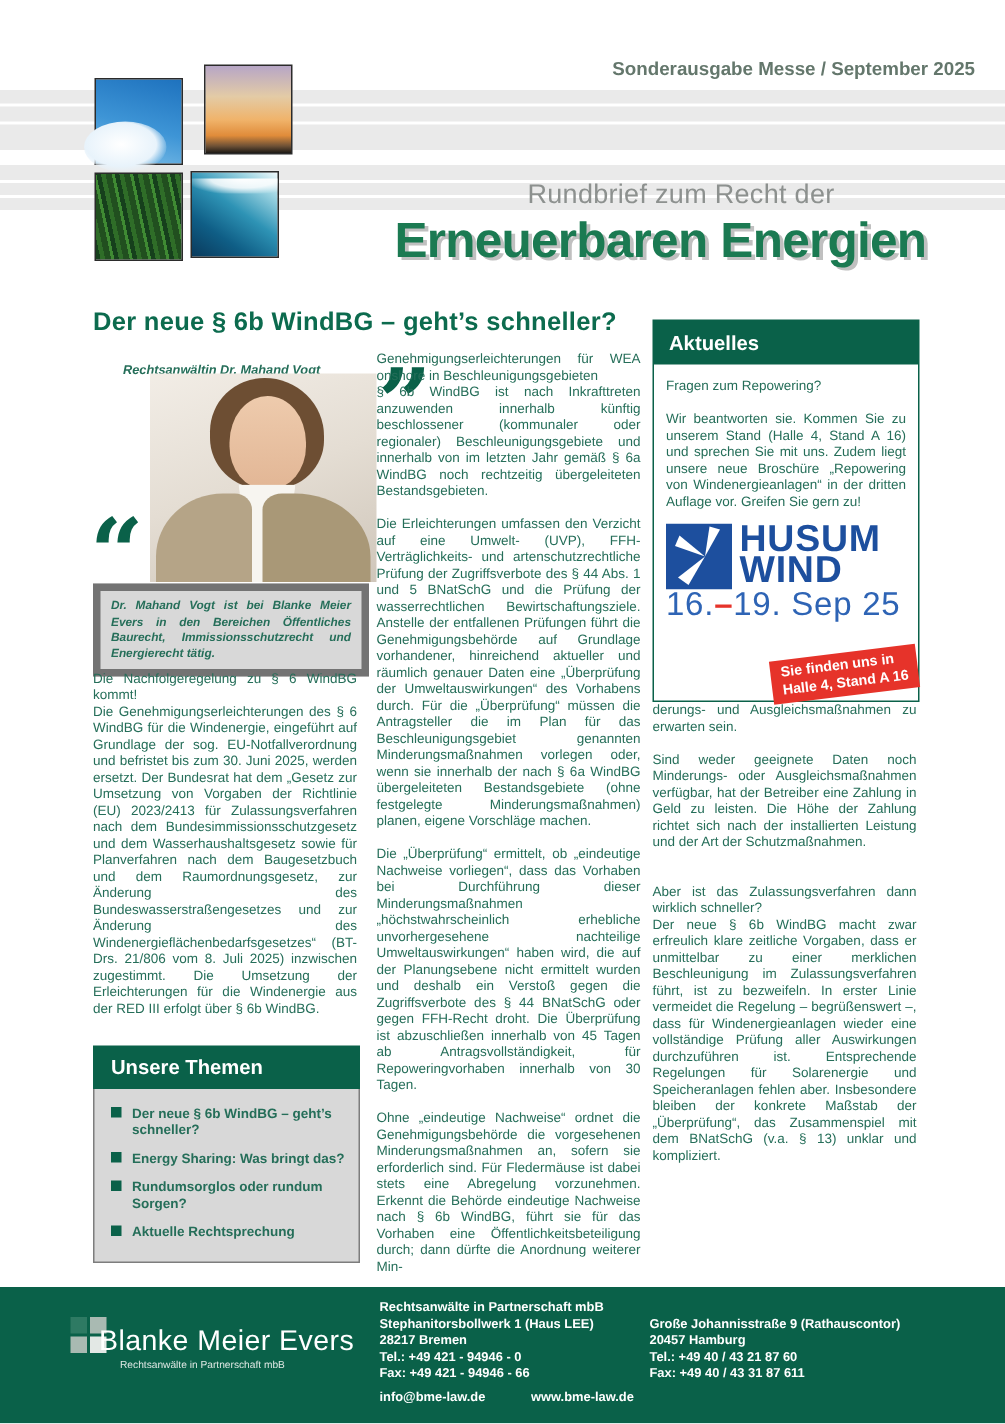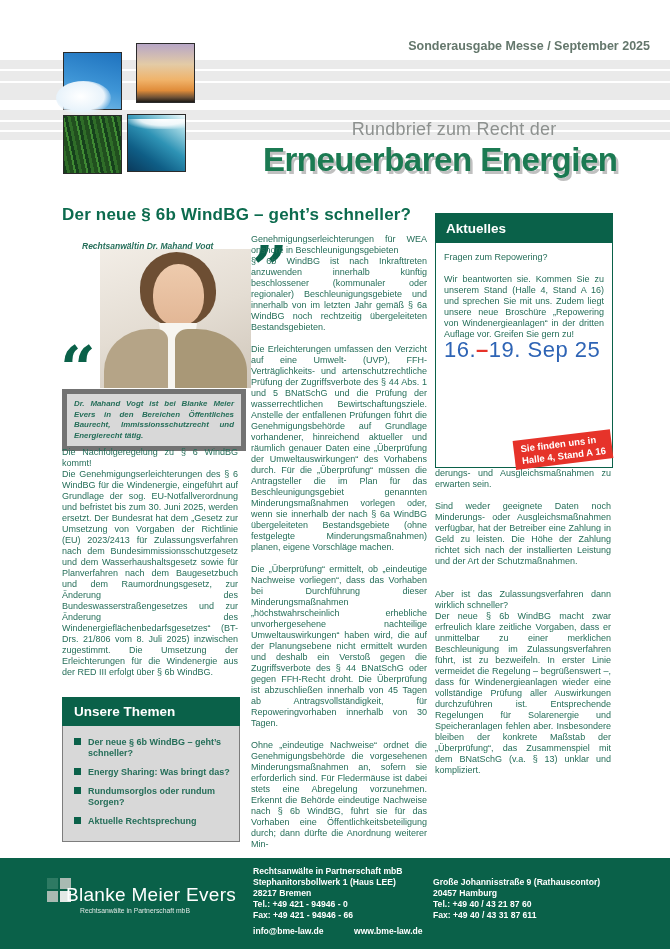--- a/index.html
+++ b/index.html
@@ -179,20 +179,34 @@
     <p>Die Erleichterungen umfassen den Verzicht auf eine Umwelt- (UVP), FFH-Verträglichkeits- und artenschutzrechtliche Prüfung der Zugriffsverbote des § 44 Abs. 1 und 5 BNatSchG und die Prüfung der wasserrechtlichen Bewirtschaftungsziele. Anstelle der entfallenen Prüfungen führt die Genehmigungsbehörde auf Grundlage vorhandener, hinreichend aktueller und räumlich genauer Daten eine „Überprüfung der Umweltauswirkungen“ des Vorhabens durch. Für die „Überprüfung“ müssen die Antragsteller die im Plan für das Beschleunigungsgebiet genannten Minderungsmaßnahmen vorlegen oder, wenn sie innerhalb der nach § 6a WindBG übergeleiteten Bestandsgebiete (ohne festgelegte Minderungsmaßnahmen) planen, eigene Vorschläge machen.</p>
     <p>Die „Überprüfung“ ermittelt, ob „eindeutige Nachweise vorliegen“, dass das Vorhaben bei Durchführung dieser Minderungsmaßnahmen „höchstwahrscheinlich erhebliche unvorhergesehene nachteilige Umweltauswirkungen“ haben wird, die auf der Planungsebene nicht ermittelt wurden und deshalb ein Verstoß gegen die Zugriffsverbote des § 44 BNatSchG oder gegen FFH-Recht droht. Die Überprüfung ist abzuschließen innerhalb von 45 Tagen ab Antragsvollständigkeit, für Repoweringvorhaben innerhalb von 30 Tagen.</p>
     <p>Ohne „eindeutige Nachweise“ ordnet die Genehmigungsbehörde die vorgesehenen Minderungsmaßnahmen an, sofern sie erforderlich sind. Für Fledermäuse ist dabei stets eine Abregelung vorzunehmen. Erkennt die Behörde eindeutige Nachweise nach § 6b WindBG, führt sie für das Vorhaben eine Öffentlichkeitsbeteiligung durch; dann dürfte die Anordnung weiterer Min-</p>
   </div>
 
   <div class="aktuelles">
     <div class="bar">Aktuelles</div>
     <div class="akt-body">
       <p class="akt-sub">Fragen zum Repowering?</p>
       <p class="akt-p">Wir beantworten sie. Kommen Sie zu unserem Stand (Halle 4, Stand A 16) und sprechen Sie mit uns. Zudem liegt unsere neue Broschüre „Repowering von Windenergieanlagen“ in der dritten Auflage vor. Greifen Sie gern zu!</p>
+      <div class="husum">
+        <svg width="44" height="44" viewBox="0 0 44 44">
+          <rect width="44" height="44" fill="#1d4f9e"></rect>
+          <g fill="#ffffff">
+            <path d="M26 22 L29 2 L36 4 Z"></path>
+            <path d="M26 22 L6 15 L9 8 Z"></path>
+            <path d="M26 22 L15 41 L8 36 Z"></path>
+          </g>
+        </svg>
+        <div class="husum-txt">
+          <div>HUSUM</div>
+          <div>WIND</div>
+        </div>
+      </div>
       <div class="husum-date">
         <span>16.</span><span class="dash">–</span><span>19. Sep 25</span>
       </div>
     </div>
     <div class="tag">
       <div>Sie finden uns in</div>
       <div>Halle 4, Stand A 16</div>
     </div>
   </div>
 

